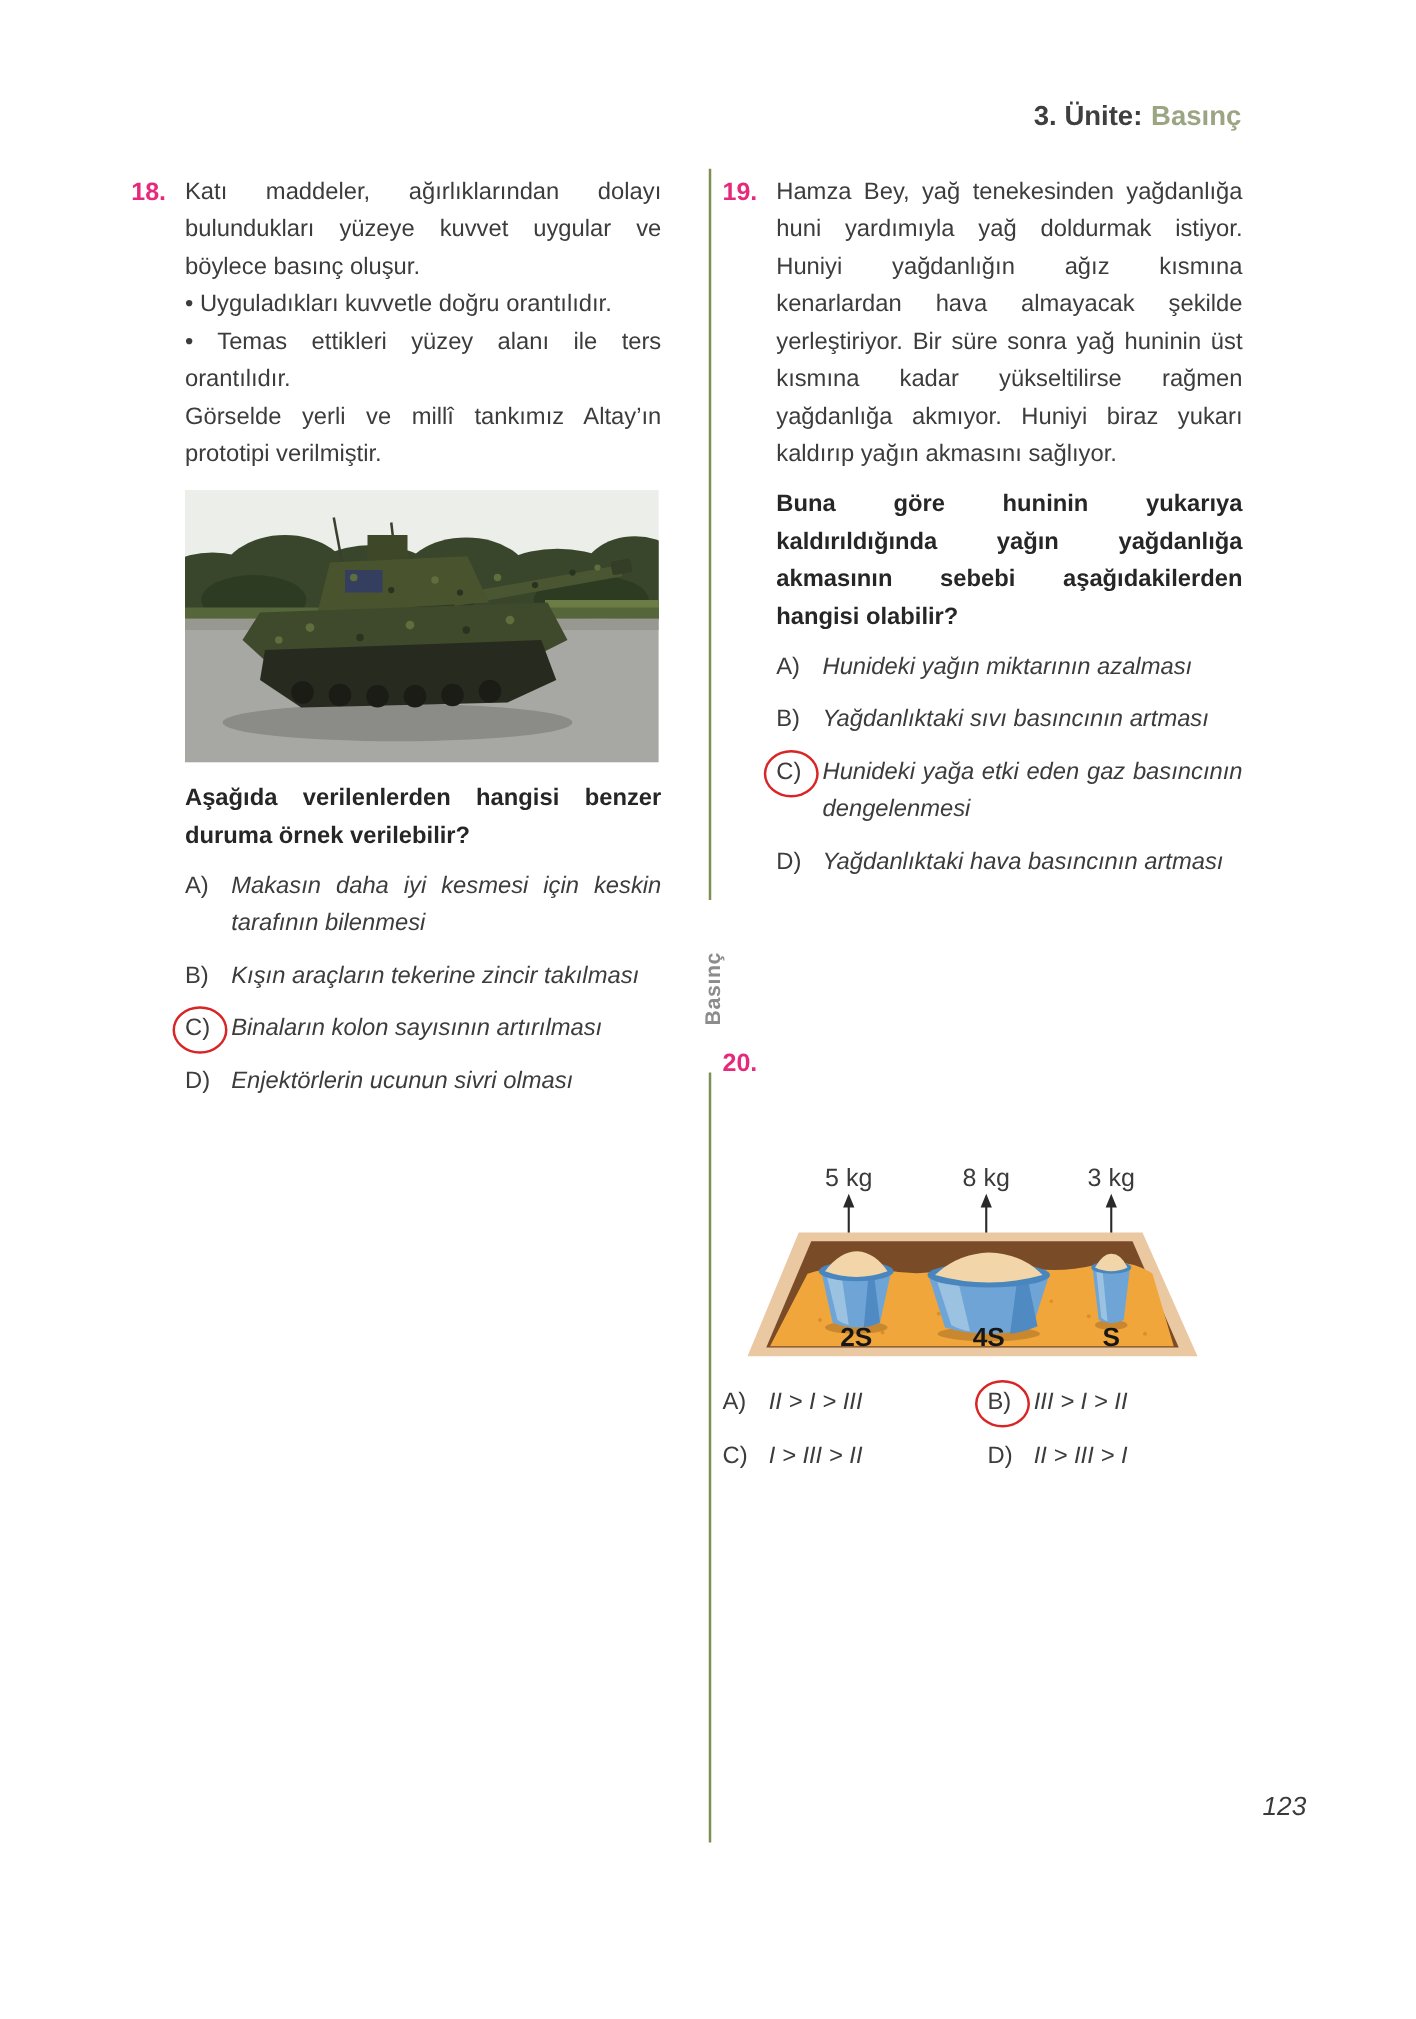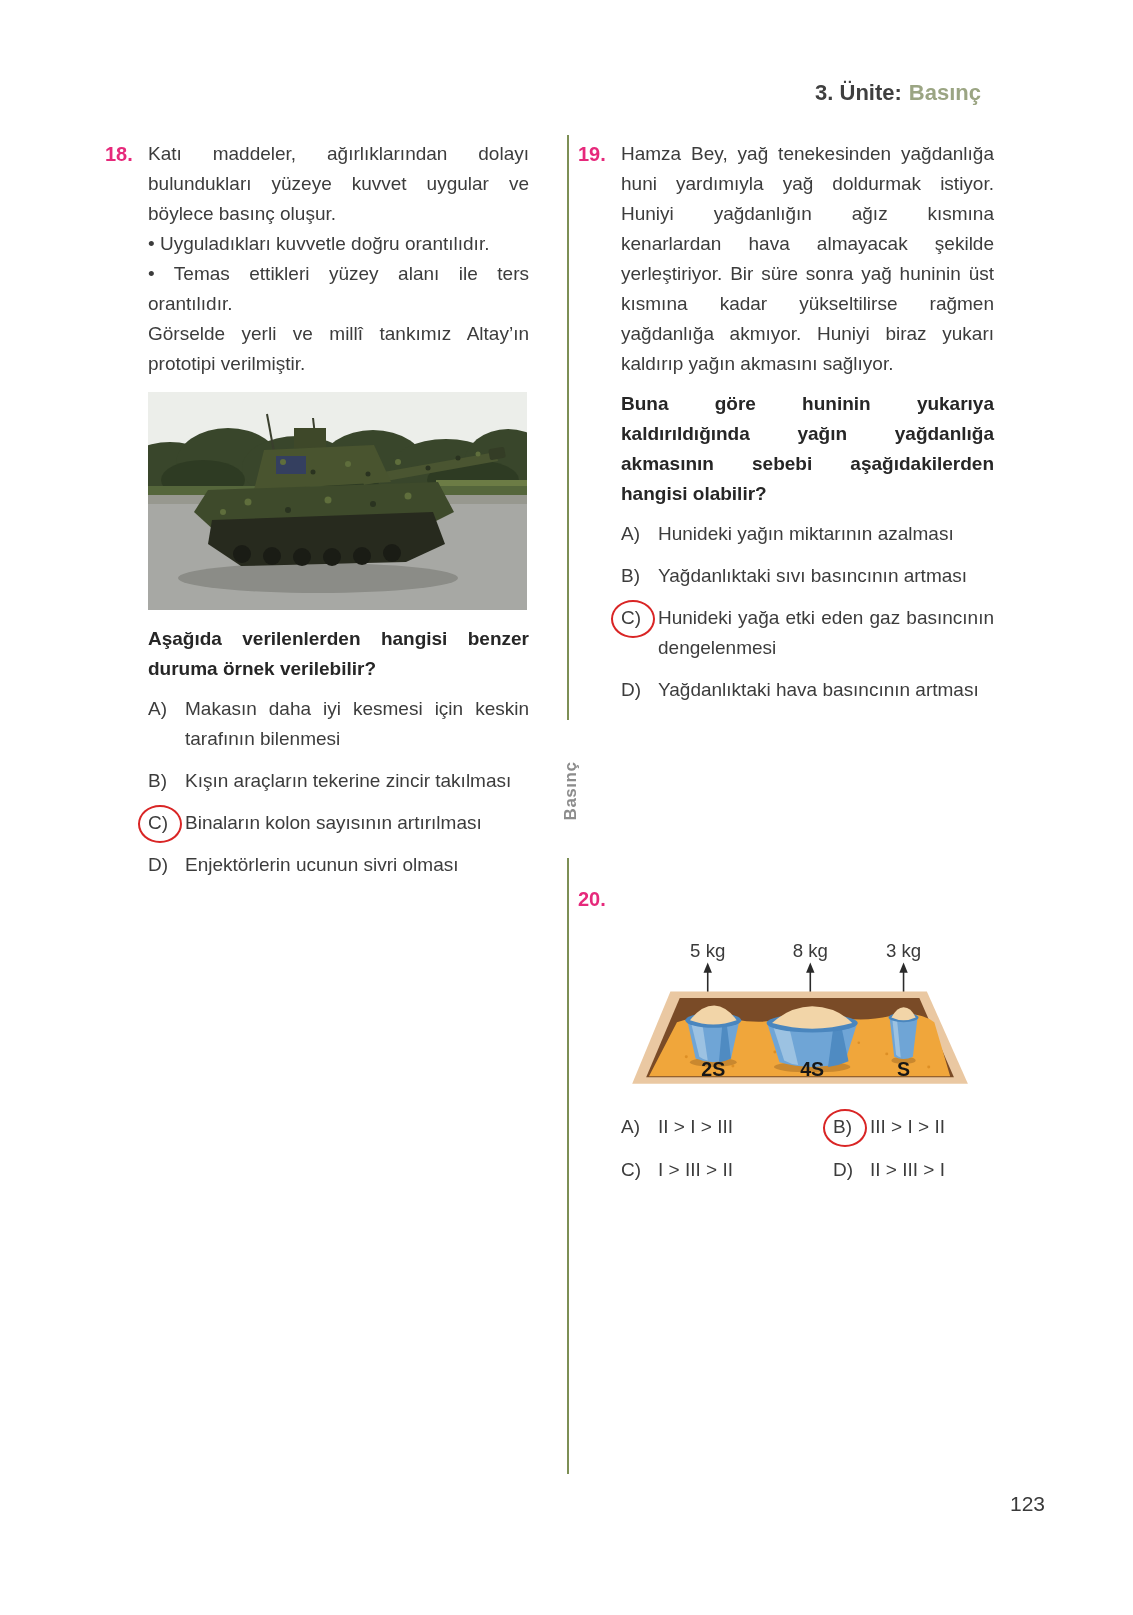--- a/index.html
+++ b/index.html
@@ -1,58 +1,58 @@
 <!DOCTYPE html>
 <html lang="tr"><head>
 <meta charset="utf-8">
 <style>
   * { margin:0; padding:0; box-sizing:border-box; }
   html,body { background:#ffffff; }
   body { font-family:"Liberation Sans","DejaVu Sans",sans-serif; color:#3c3c3c; }
   .page { position:relative; width:1133px; height:1615px; background:#ffffff; overflow:hidden; }
 
   
-  .unit-header { position:absolute; top:80px; right:152px; font-size:22px; white-space:nowrap; }
+  .unit-header { position:absolute; top:80px; right:140px; font-size:22px; white-space:nowrap; }
   .unit-header .u-label { font-weight:700; color:#3f3f3f; }
   .unit-header .u-topic { font-weight:600; color:#9ba583; margin-left:7px; }
 
   
   .divider-seg { position:absolute; left:567px; width:2px; background:#7d8f55; }
   .div-top { top:135px; height:585px; }
   .div-bottom { top:858px; height:616px; }
   .side-label { position:absolute; left:571px; top:791px; transform:translate(-50%,-50%) rotate(-90deg);
                 color:#8c8c8c; font-weight:700; font-size:17px; letter-spacing:.5px; white-space:nowrap; }
 
   
   .question { position:absolute; display:flex; }
   .q18 { left:105px; top:139px; width:424px; }
   .q19 { left:578px; top:139px; width:416px; }
-  .q20 { left:578px; top:884px; width:416px; }
+  .q20 { left:578px; top:836px; width:416px;flex-direction:column; }
   .qnum { flex:0 0 43px; font-weight:700; color:#e6297b; font-size:20px; line-height:30px; }
   .qbody { flex:1; font-size:19px; line-height:30px; }
   .qbody p { text-align:justify; }
   .qbody p.bold { font-weight:700; color:#262626; }
   .gap-top { margin-top:10px; }
 
   
   .options { margin-top:10px; }
   .opt { display:flex; margin-bottom:12px; }
   .opt .letter { flex:0 0 37px; position:relative; }
-  .opt .otext { flex:1; text-align:justify; }
+  .opt .otext { flex:1; text-align:justify;font-style:italic; }
   .letter.circled::after { content:""; position:absolute; left:-10px; top:-3px; width:40px; height:34px;
                            border:2.5px solid #d92525; border-radius:50%; }
 
   .opt-grid { margin-top:6px; display:grid; grid-template-columns:212px 1fr; row-gap:13px; }
   .opt-grid .opt { margin-bottom:0; }
 
   
   .tank-fig { display:block; width:379px; height:218px; margin:13px 0 14px 0; }
   .sand-fig { display:block; width:100%; height:202px; margin:12px 0 14px 0; }
 
-  .page-number { position:absolute; right:88px; top:1492px; font-size:21px; color:#3a3a3a; }
+  .page-number { position:absolute; right:88px; top:1434px; font-size:21px; color:#3a3a3a;font-style:italic; }
 </style>
 </head>
 <body>
 
 <div class="page">
 
   <div class="unit-header">
     <span class="u-label">3. Ünite:</span><span class="u-topic">Basınç</span>
   </div>
 

